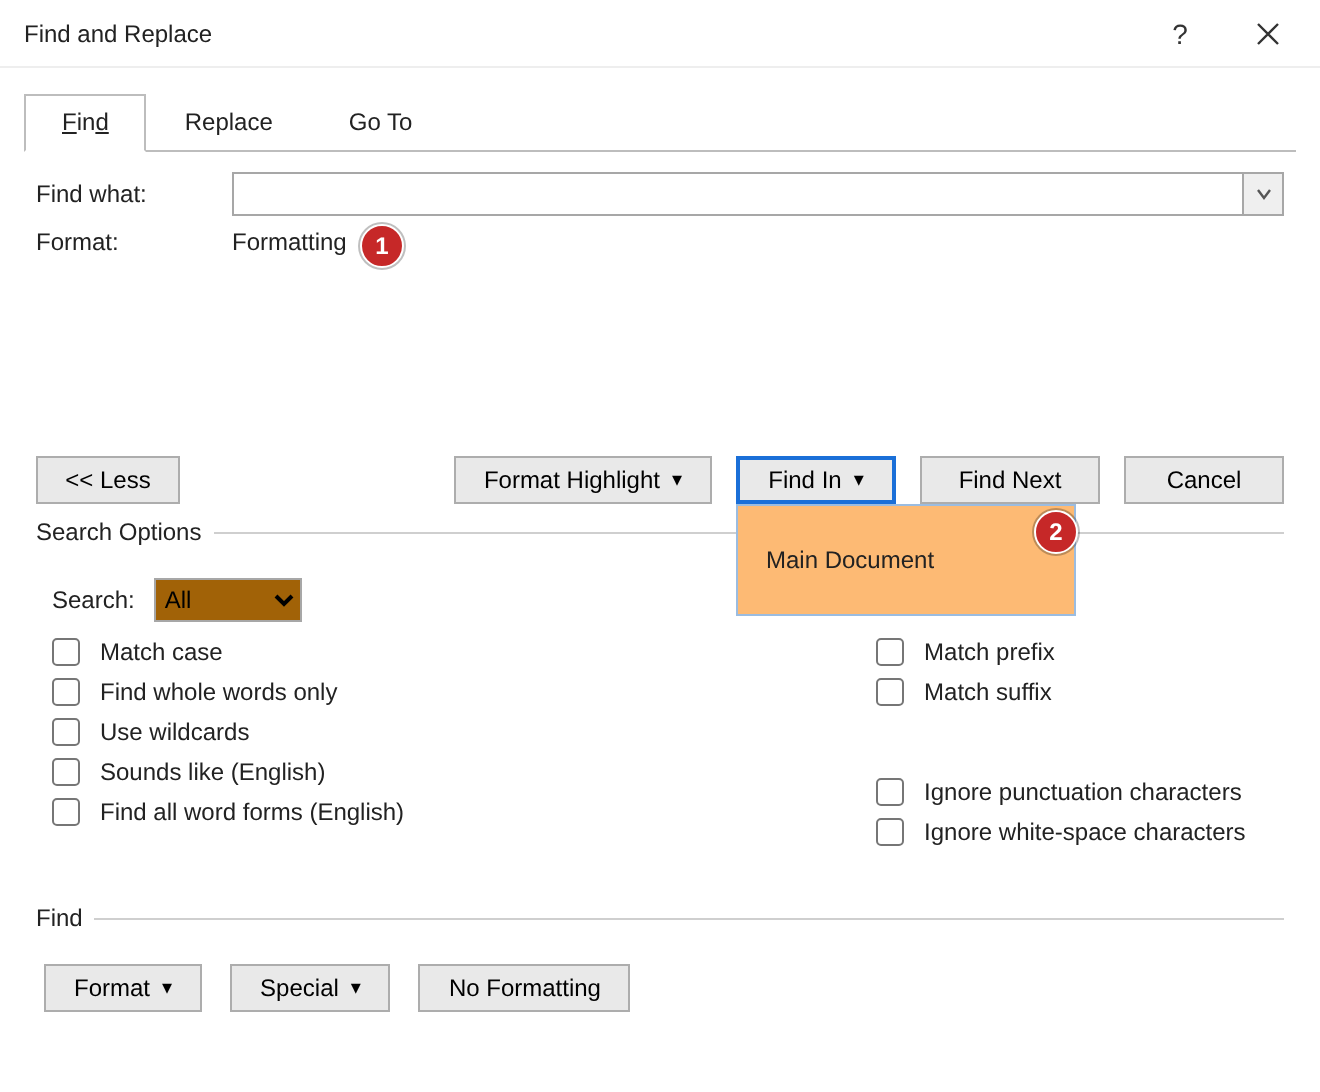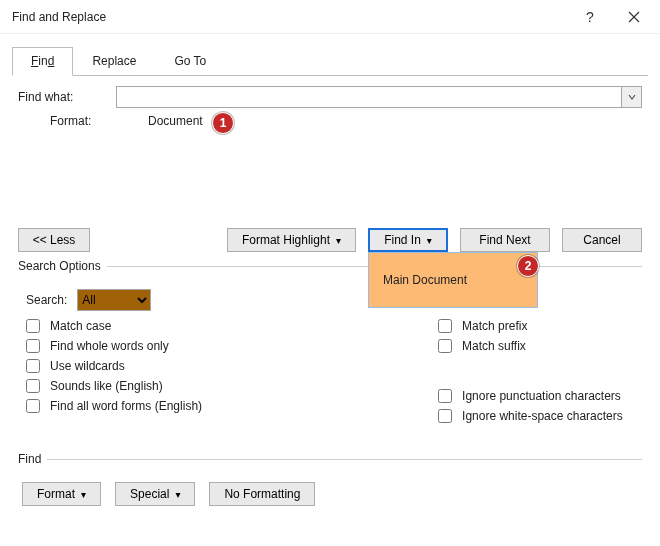--- a/index.html
+++ b/index.html
@@ -124,21 +124,21 @@
   .badge {
     position: absolute;
     width: 22px; height: 22px; border-radius: 11px;
     background: #c62828; color: #fff;
     border: 1px solid #fff;
     box-shadow: 0 0 0 1px rgba(0,0,0,.25);
     display: flex; align-items: center; justify-content: center;
     font-size: 12px; font-weight: 600;
     z-index: 10;
   }
-  .hlrow { position: relative; margin-left: 32px; }
+  .hlrow { position: relative; }
   svg.caret-svg { width: 8px; height: 8px; }
 </style>
 </head>
 <body>
 
 <div class="titlebar">
   <span class="title">Find and Replace</span>
   <div class="tbtn">?</div>
   <div class="tbtn">
     <svg width="12" height="12" viewBox="0 0 12 12">
@@ -163,21 +163,21 @@
       <div class="drop">
         <svg class="caret-svg" viewBox="0 0 8 8">
             <path d="M1 2 L4 6 L7 2" fill="none" stroke="#555" stroke-width="1.2"></path>
           </svg>
       </div>
     </div>
   </div>
 
   <div class="row hlrow">
     <span class="lbl">Format:</span>
-    <span>Document</span>
+    <span>Formatting</span>
     <div class="badge" style="left:162px; top:-2px;">1</div>
   </div>
 
   <div class="btnrow">
     <button class="btn" style="width:72px">&lt;&lt; Less</button>
     <div class="spacer"></div>
     <button class="btn">
       <span>Format Highlight</span>
       <span class="caret">▾</span>
     </button>

